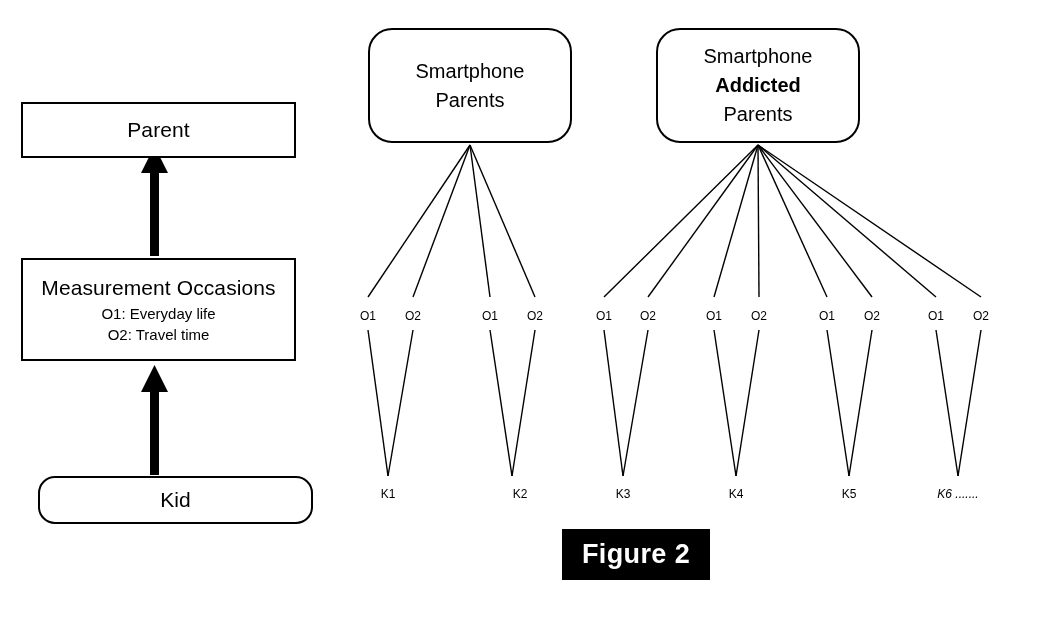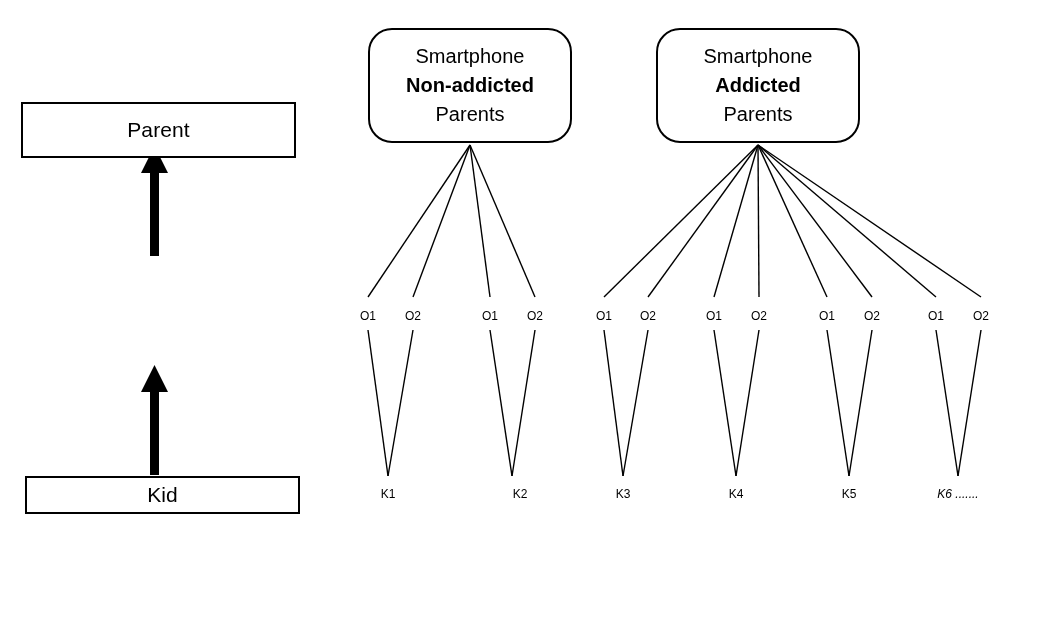--- a/index.html
+++ b/index.html
@@ -38,21 +38,21 @@
     font-size: 21px;
     line-height: 26px;
     letter-spacing: .1px;
   }
   .lbox .sub {
     font-size: 15px;
     line-height: 21px;
   }
   #box-parent { left: 21px; top: 102px; width: 275px; height: 56px; }
   #box-measurement { left: 21px; top: 258px; width: 275px; height: 103px; }
-  #box-kid { left: 25px; top: 476px; width: 275px; height: 38px; }
+  #box-kid { left: 38px; top: 476px; width: 275px; height: 48px; border-radius: 17px; }
   #box-measurement .title { margin-bottom: 2px; }
 
   
   .gbox {
     position: absolute;
     box-sizing: border-box;
     border: 2px solid #000000;
     border-radius: 24px;
     background: #ffffff;
     display: flex;
@@ -140,28 +140,32 @@
         <rect x="150" y="387" width="9" height="88"></rect>
         <polygon points="154.5,365 168,392 141,392"></polygon>
       </g>
     </g>
   </svg>
 
   <div class="lbox" id="box-parent">
     <div class="title">Parent</div>
   </div>
 
+  <div class="lbox" id="box-measurement">
+    <div class="title">Measurement Occasions</div>
+    <div class="sub">O1: Everyday life</div>
+    <div class="sub">O2: Travel time</div>
+  </div>
 
   <div class="lbox" id="box-kid">
     <div class="title">Kid</div>
   </div>
 
   <div class="gbox" id="gbox-nonaddicted">
     <div>Smartphone</div>
-    <div class="strong">Non-addicted</div>
     <div>Parents</div>
   </div>
 
   <div class="gbox" id="gbox-addicted">
     <div>Smartphone</div>
     <div class="strong">Addicted</div>
     <div>Parents</div>
   </div>
 
   <div id="node-labels">
@@ -178,14 +182,15 @@
       <div class="olabel" style="left: 759px;">O2</div>
       <div class="klabel" style="left: 736px;">K4</div>
       <div class="olabel" style="left: 827px;">O1</div>
       <div class="olabel" style="left: 872px;">O2</div>
       <div class="klabel" style="left: 849px;">K5</div>
       <div class="olabel" style="left: 936px;">O1</div>
       <div class="olabel" style="left: 981px;">O2</div>
       <div class="klabel" style="left: 958px; font-style: italic;">K6 .......</div>
     </div>
 
+  <div id="figure-caption">Figure 2</div>
 
 </div>
 
 </body></html>

